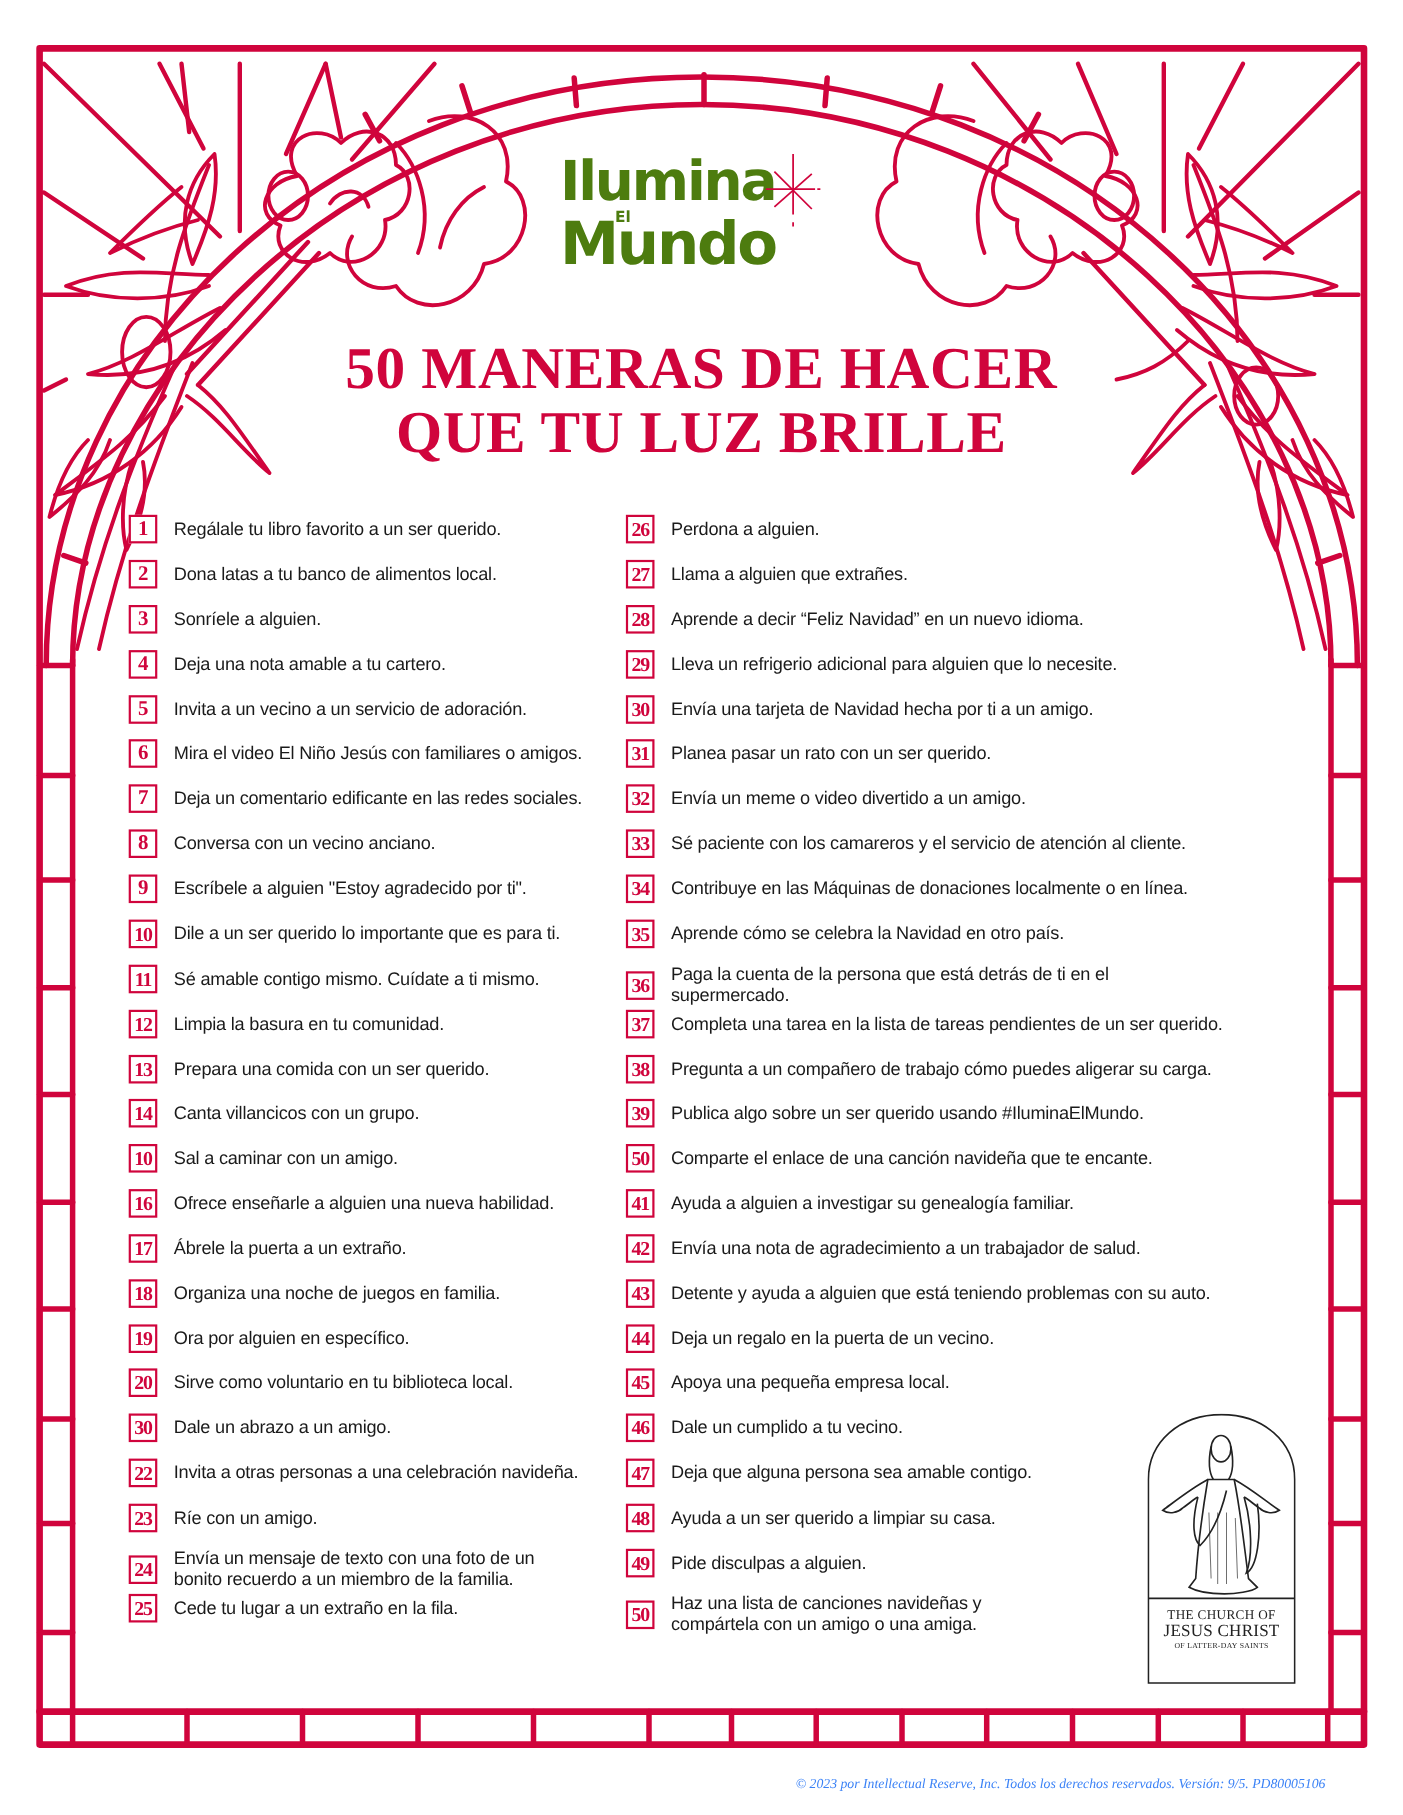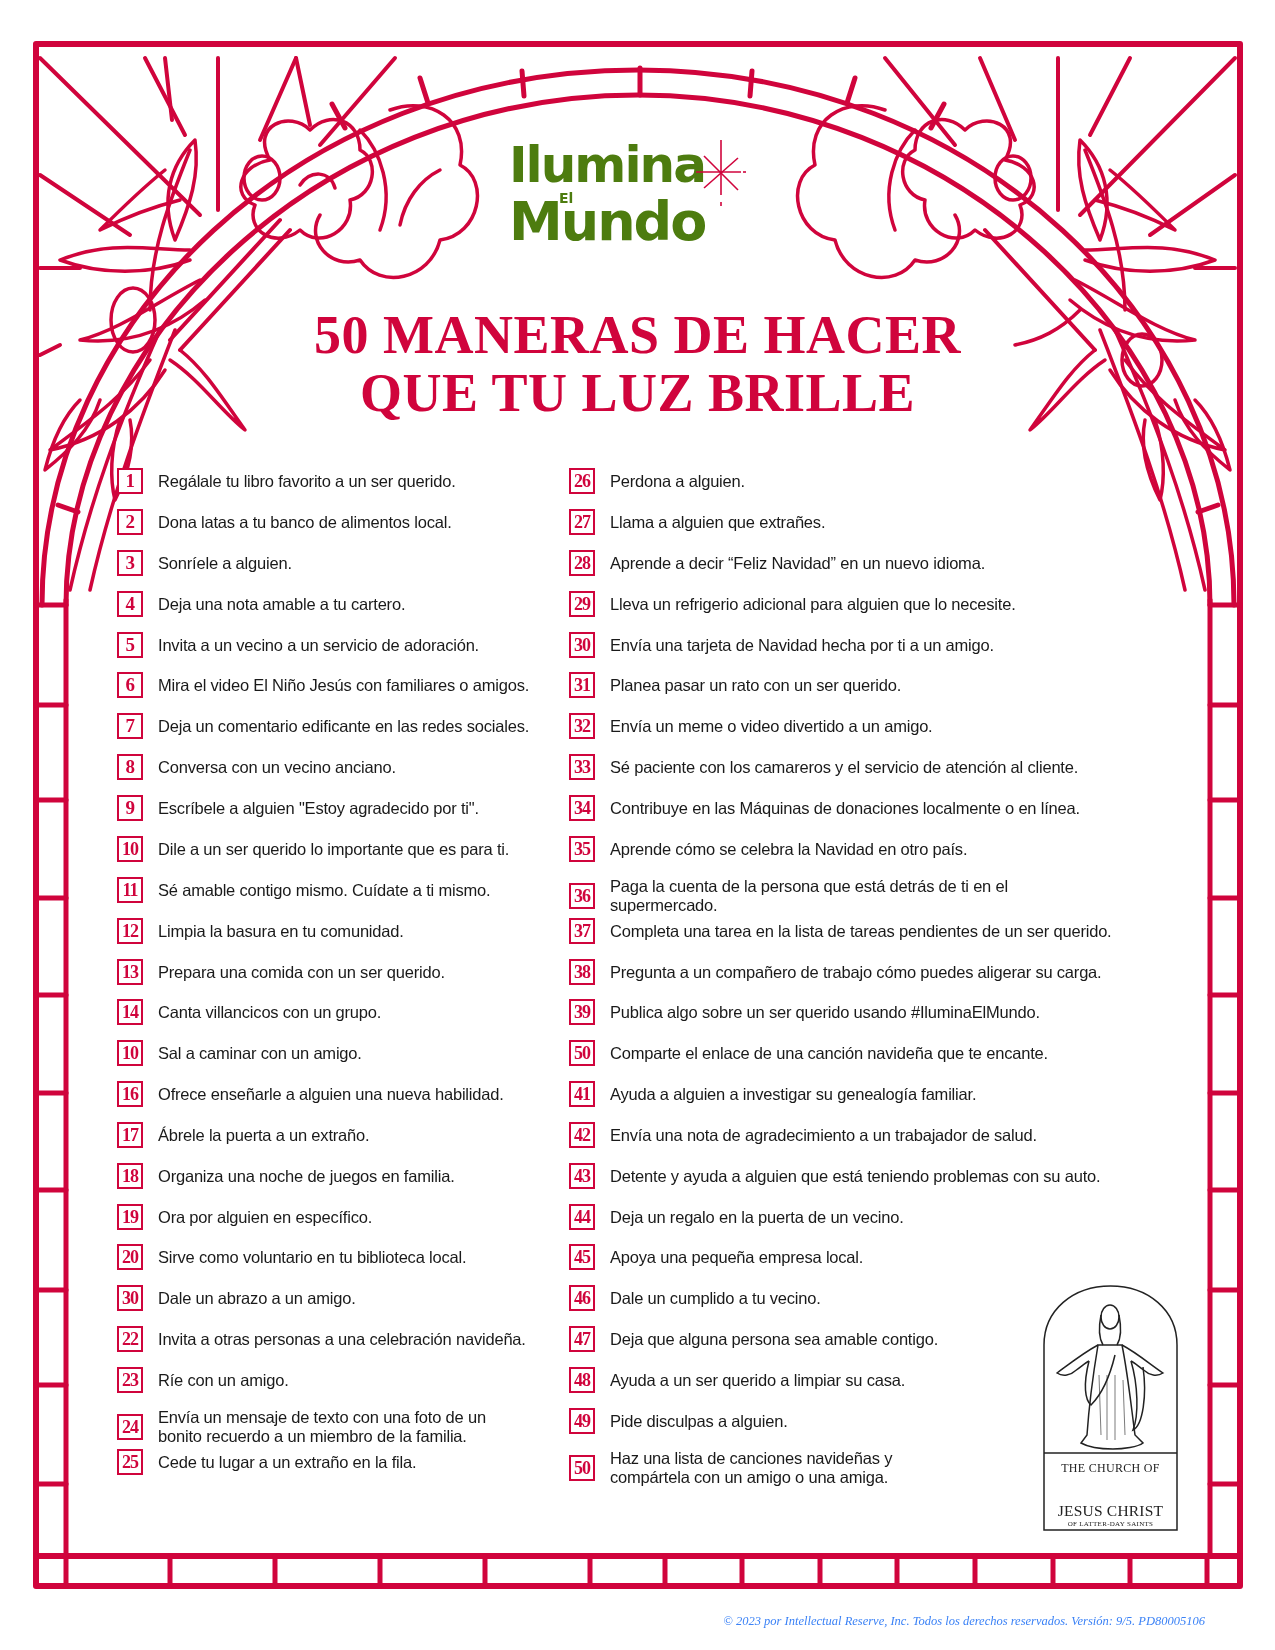--- a/index.html
+++ b/index.html
@@ -13,21 +13,21 @@
   .title { position: absolute; left: 180px; top: 306px; width: 915px; text-align: center; color: #d0043c; font-family: "Liberation Serif", serif; font-weight: bold; font-size: 54px; line-height: 58px; letter-spacing: 0.5px; }
   .title div { white-space: nowrap; }
   .list { position: absolute; }
   .item { position: absolute; display: flex; align-items: center; }
   .num { width: 26px; height: 26px; border: 2.5px solid #d0043c; box-sizing: border-box; color: #d0043c; font-family: "Liberation Serif", serif; font-weight: bold; font-size: 19px; line-height: 22px; text-align: center; flex: 0 0 auto; background: #fff; letter-spacing: -0.5px; }
   .num.two { font-size: 18px; letter-spacing: -1px; }
   .txt { margin-left: 15px; font-family: "Liberation Sans", sans-serif; font-size: 16.5px; color: #1a1a1a; line-height: 19px; white-space: nowrap; letter-spacing: -0.2px; }
   .church { position: absolute; left: 1043px; top: 1285px; width: 135px; height: 246px; }
   .church-text { position: absolute; left: 0; top: 176px; width: 135px; text-align: center; font-family: "Liberation Serif", serif; color: #222; }
   .ct1 { font-size: 12px; line-height: 14px; letter-spacing: 0.3px; }
-  .ct2 { font-size: 15.5px; line-height: 16px; letter-spacing: 0.2px; margin-top: 28px; }
+  .ct2 { font-size: 15.5px; line-height: 16px; letter-spacing: 0.2px; }
   .ct3 { font-size: 7px; line-height: 10px; letter-spacing: 0.3px; }
   .copyright { position: absolute; right: 70px; top: 1614px; font-family: "Liberation Serif", serif; font-style: italic; font-size: 12.5px; color: #3b82f6; white-space: nowrap; }
 </style>
 </head>
 <body>
 
 <svg class="frame-svg" viewBox="0 0 1275 1650" fill="none" stroke="#d0043c" stroke-linecap="round" stroke-linejoin="round">
 
   <rect x="36" y="44" width="1204" height="1542" stroke-width="6"></rect>
 

